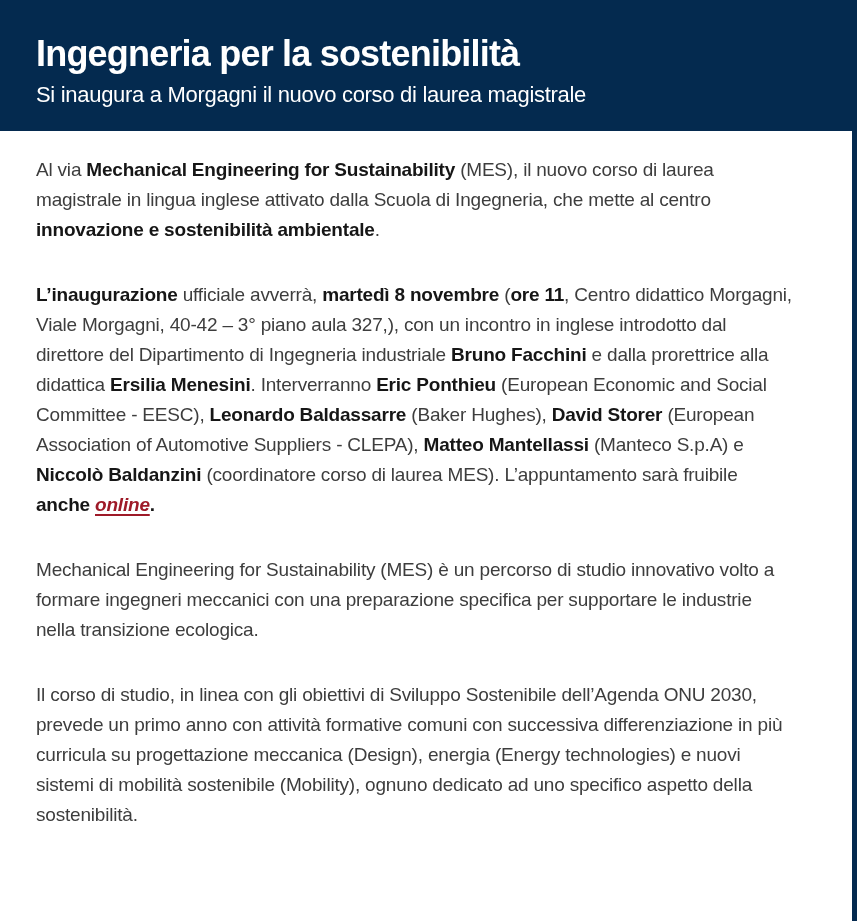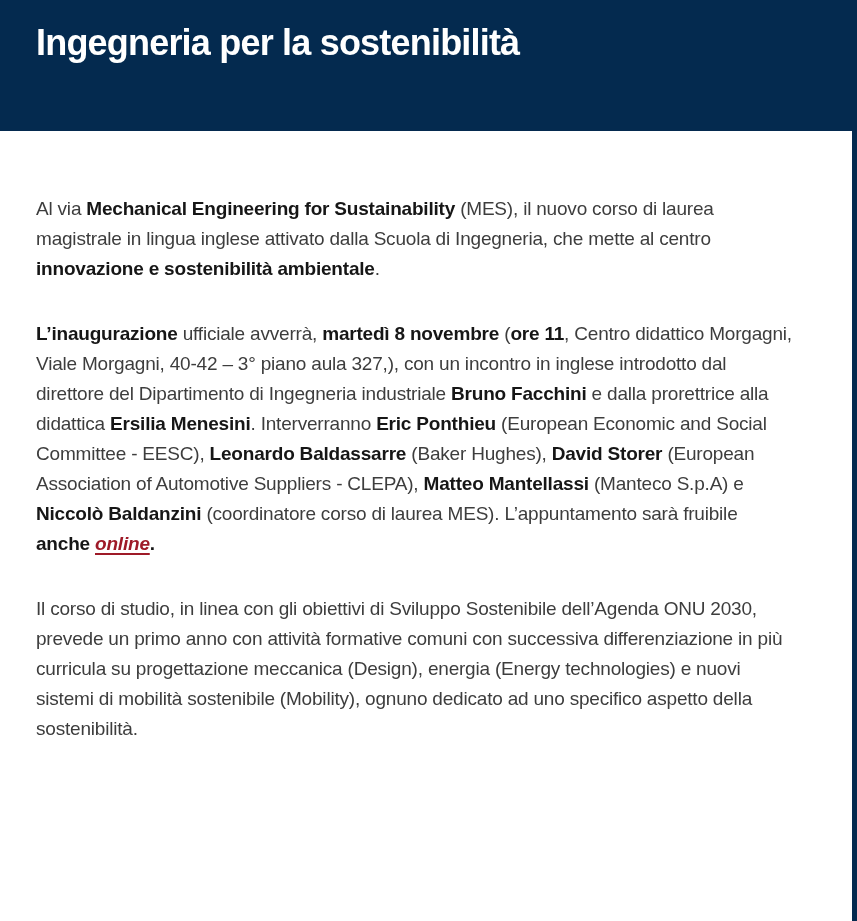--- a/index.html
+++ b/index.html
@@ -16,21 +16,21 @@
     position: relative;
     width: 857px;
     height: 921px;
     background: #ffffff;
   }
   
   .header {
     width: 857px;
     height: 131px;
     background: var(--header-bg, #042a4f);
-    padding: 21px 36px 0 36px;
+    padding: 32px 36px 0 36px;
   }
   .page-title {
     margin: 0 0 5px 0;
     color: var(--header-text, #ffffff);
     font-size: 36px;
     line-height: 44px;
     font-weight: bold;
     letter-spacing: -0.8px;
   }
   .page-subtitle {
@@ -45,21 +45,21 @@
   .edge-strip {
     position: absolute;
     top: 0;
     right: 0;
     width: 5px;
     height: 921px;
     background: var(--accent-strip, #042a4f);
   }
   
   .content {
-    padding: 63px 38px 0 36px;
+    padding: 24px 38px 0 36px;
     width: 830px;
   }
   .content p {
     margin: 0 0 35px 0;
     font-size: 19px;
     line-height: 30px;
     color: var(--body-text, #3d3d3d);
     letter-spacing: -0.2px;
   }
   .content strong {
@@ -75,23 +75,25 @@
     font-style: italic;
   }
 </style>
 </head>
 <body>
 
 <div class="page">
 
   <div class="header">
     <h1 class="page-title">Ingegneria per la sostenibilità</h1>
+    <p class="page-subtitle">Si inaugura a Morgagni il nuovo corso di laurea magistrale</p>
   </div>
 
   <div class="content">
       <p><span>Al via </span><strong>Mechanical Engineering for Sustainability</strong><span> (MES), il nuovo corso di laurea magistrale in lingua inglese attivato dalla Scuola di Ingegneria, che mette al centro </span><strong>innovazione e sostenibilità ambientale</strong><span>.</span></p>
       <p><strong>L’inaugurazione</strong><span> ufficiale avverrà, </span><strong>martedì 8 novembre</strong><span> (</span><strong>ore 11</strong><span>, Centro didattico Morgagni, Viale Morgagni, 40-42 – 3° piano aula 327,), con un incontro in inglese introdotto dal direttore del Dipartimento di Ingegneria industriale </span><strong>Bruno Facchini</strong><span> e dalla prorettrice alla didattica </span><strong>Ersilia Menesini</strong><span>. Interverranno </span><strong>Eric Ponthieu</strong><span> (European Economic and Social Committee - EESC), </span><strong>Leonardo Baldassarre</strong><span> (Baker Hughes), </span><strong>David Storer</strong><span> (European Association of Automotive Suppliers - CLEPA), </span><strong>Matteo Mantellassi</strong><span> (Manteco S.p.A) e </span><strong>Niccolò Baldanzini</strong><span> (coordinatore corso di laurea MES). L’appuntamento sarà fruibile </span><strong>anche </strong><a href="#" class="online-link">online</a><strong>.</strong></p>
+      <p><span>Mechanical Engineering for Sustainability (MES) è un percorso di studio innovativo volto a formare ingegneri meccanici con una preparazione specifica per supportare le industrie nella transizione ecologica.</span></p>
       <p><span>Il corso di studio, in linea con gli obiettivi di Sviluppo Sostenibile dell’Agenda ONU 2030, prevede un primo anno con attività formative comuni con successiva differenziazione in più curricula su progettazione meccanica (Design), energia (Energy technologies) e nuovi sistemi di mobilità sostenibile (Mobility), ognuno dedicato ad uno specifico aspetto della sostenibilità.</span></p>
     </div>
 
   <div class="edge-strip"></div>
 
 </div>
 
 </body></html>

